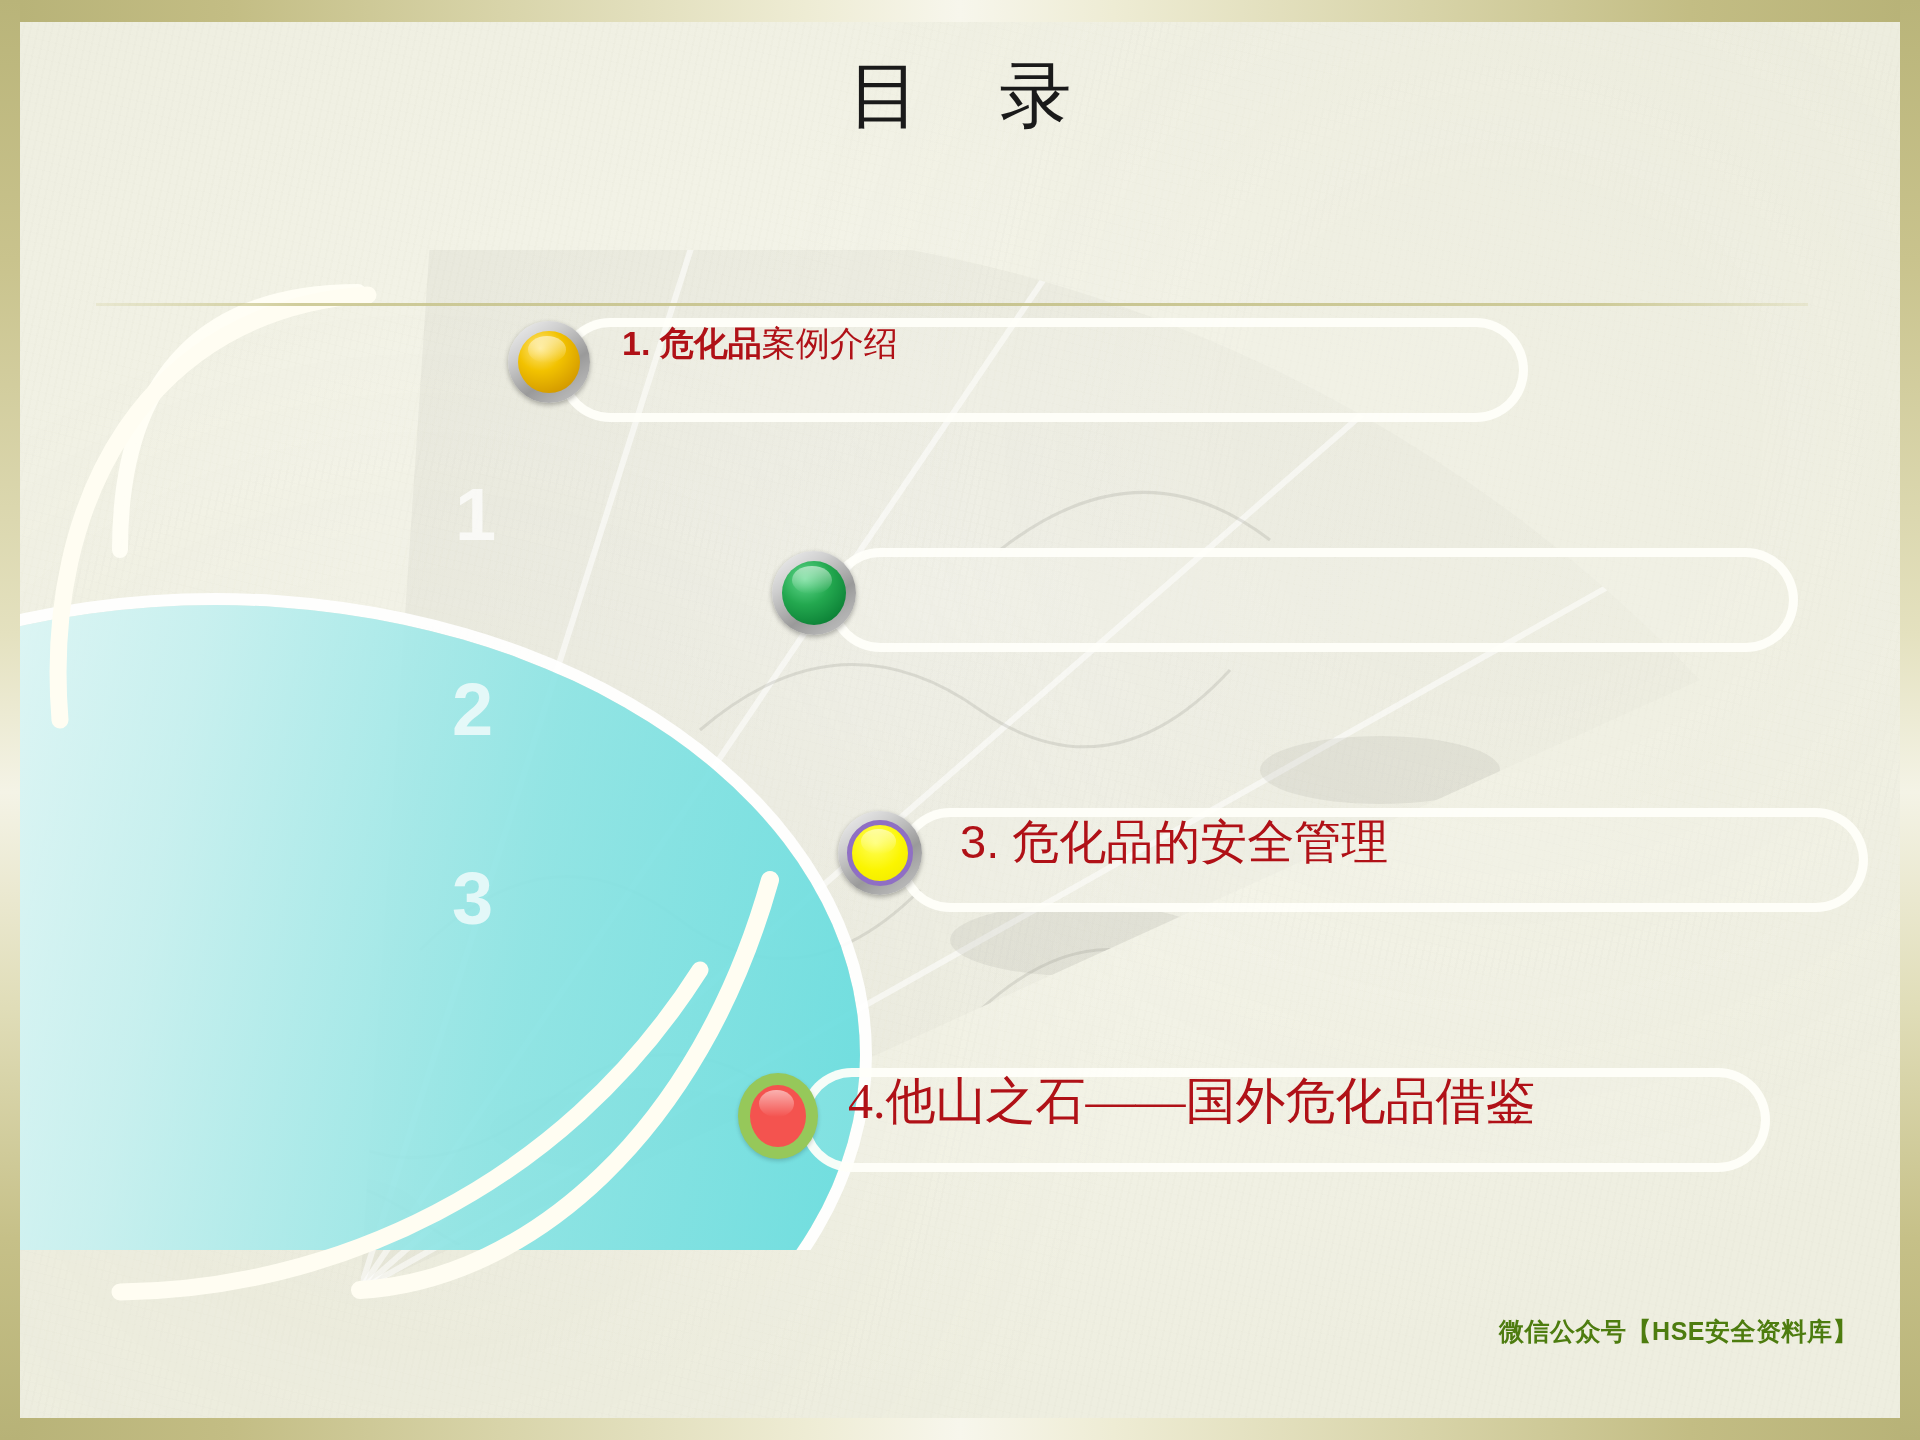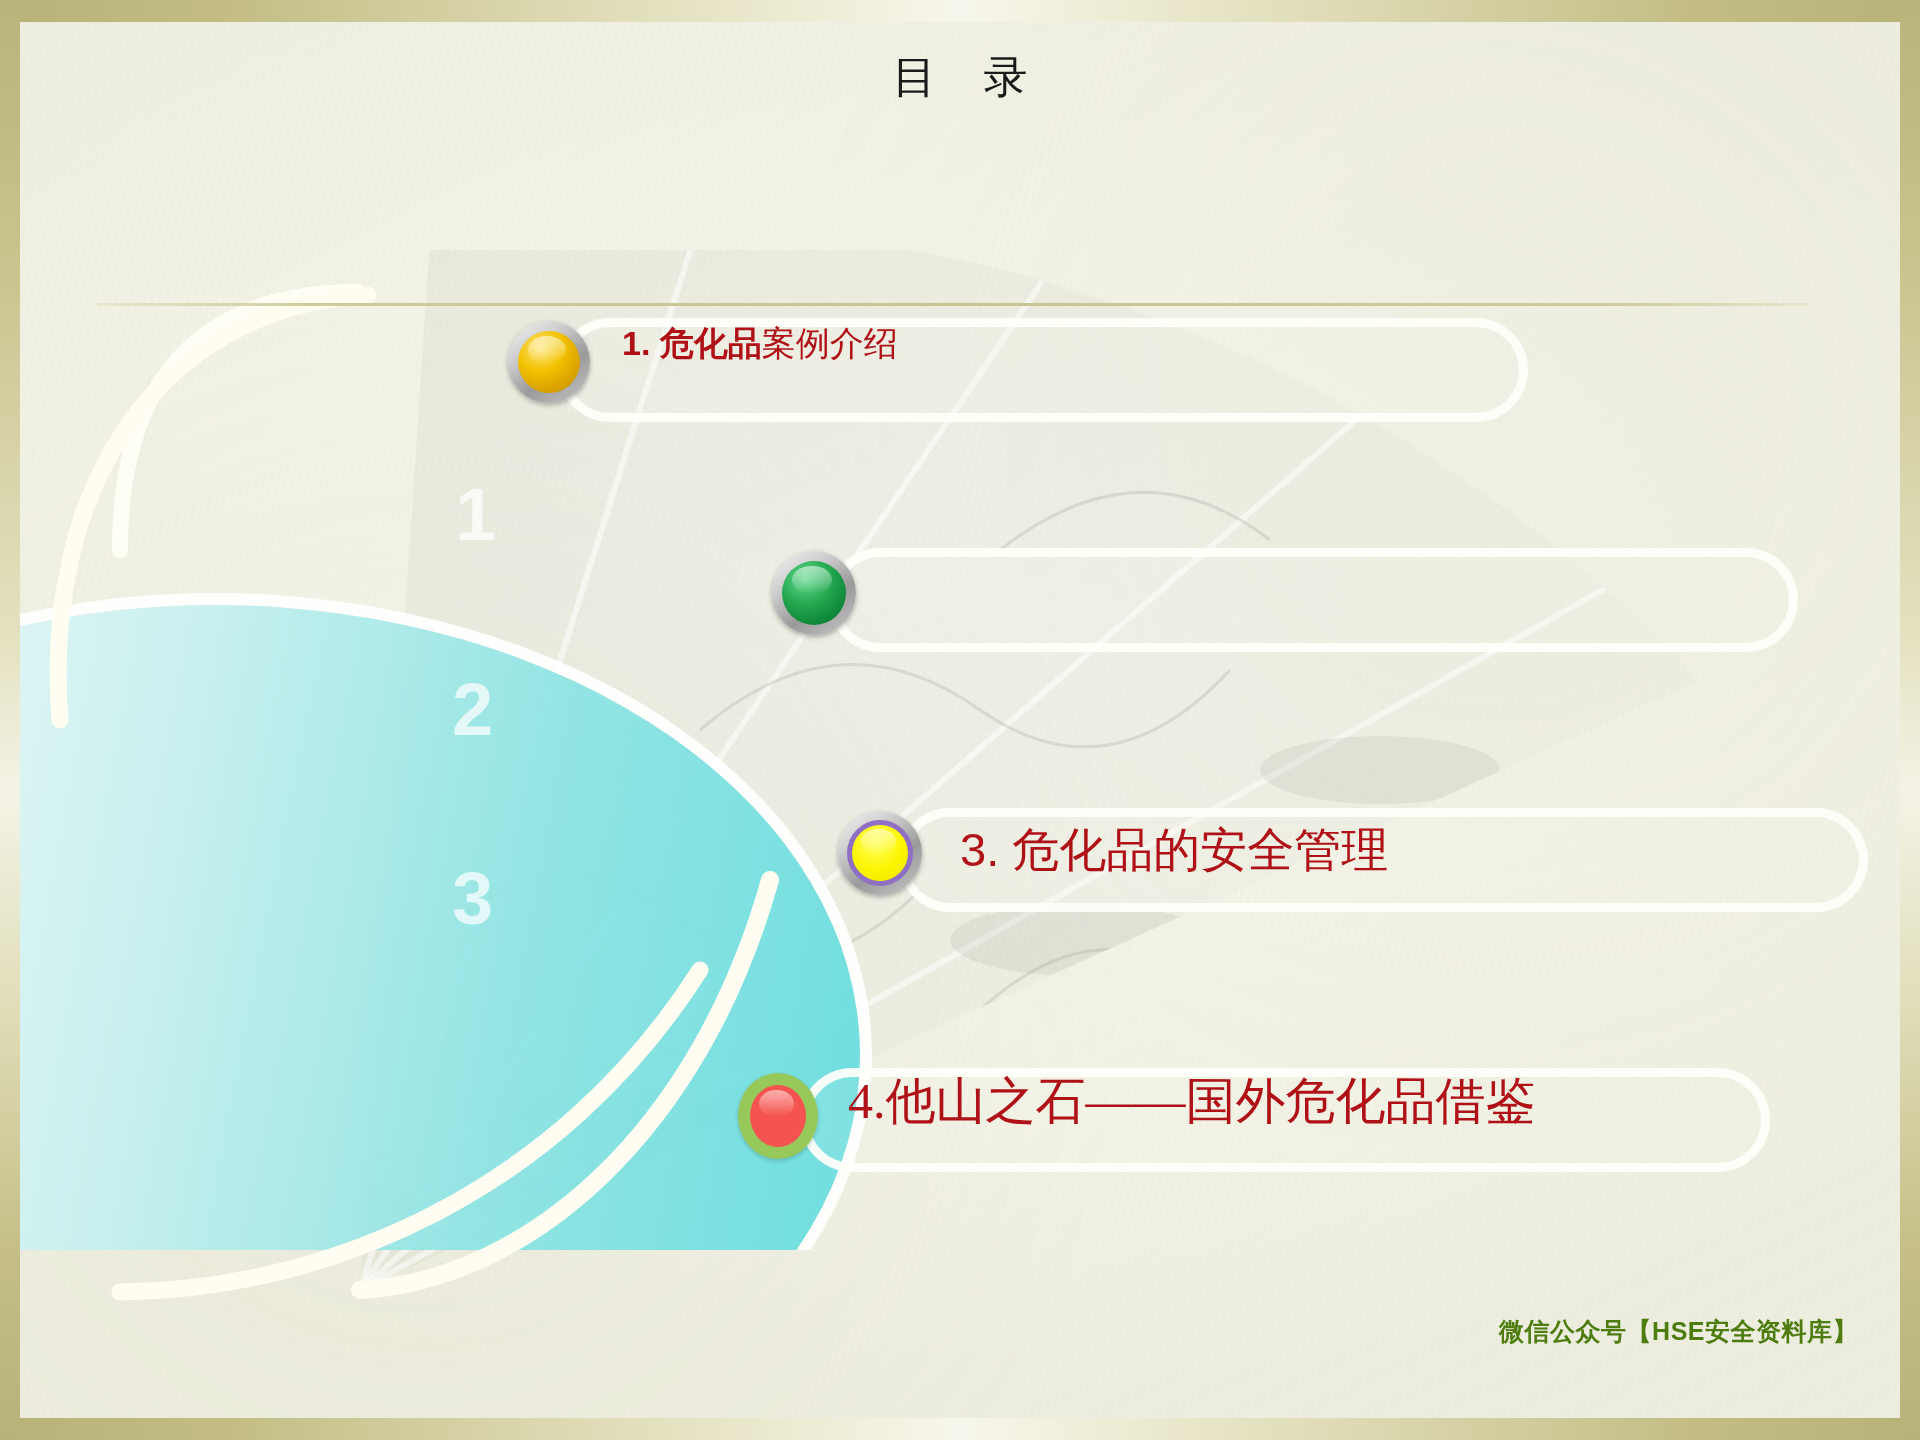--- a/index.html
+++ b/index.html
@@ -110,22 +110,22 @@
     letter-spacing: 0;
     user-select: none;
   }
 
   
   .title {
     position: absolute;
     left: 0; right: 0;
     top: 48px;
     text-align: center;
-    font-family: Liberation Serif, serif;
-    font-size: 44px;
+    font-family: Liberation Mono, monospace;
+    font-size: 72px;
     color: #1a1a1a;
     letter-spacing: 18px;
     text-indent: 18px;
   }
 
   
   .rule {
     position: absolute;
     left: 96px;
     right: 112px;
@@ -295,21 +295,21 @@
   <div class="bullet ring" style="left:772px; top:551px; width:84px; height:84px;">
     <div class="core" style="width:64px;height:64px;
          background:radial-gradient(circle at 36% 28%, #63d98e 0%, #23a84f 42%, #0c8136 80%, #0a6b2d 100%);"></div>
   </div>
 
   <div class="pill" style="left:898px; top:808px; width:970px; height:104px;"></div>
   <div class="bullet ring" style="left:838px; top:811px; width:84px; height:84px;">
     <div class="core" style="width:66px;height:66px; border:5px solid #8f6fc4; box-sizing:border-box;
          background:radial-gradient(circle at 42% 32%, #ffff5e 0%, #fbf500 55%, #efe800 100%);"></div>
   </div>
-  <div class="item-text t-sans" style="left:960px; top:818px; font-size:47px;margin-top:8px;">3. 危化品的安全管理</div>
+  <div class="item-text t-sans" style="left:960px; top:818px; font-size:47px;">3. 危化品的安全管理</div>
 
   <div class="pill" style="left:800px; top:1068px; width:970px; height:104px;"></div>
   <div class="bullet" style="left:738px; top:1073px; width:80px; height:86px; background:#96c85a;
          box-shadow:0 2px 4px rgba(0,0,0,.18); display:flex; align-items:center; justify-content:center;">
     <div class="core" style="width:56px;height:62px;background:#f4534f;"></div>
   </div>
   <div class="item-text t-serif" style="left:848px; top:1076px; font-size:50px;">4.他山之石——国外危化品借鉴</div>
 
   <div class="footer-mark">微信公众号【HSE安全资料库】</div>
 

